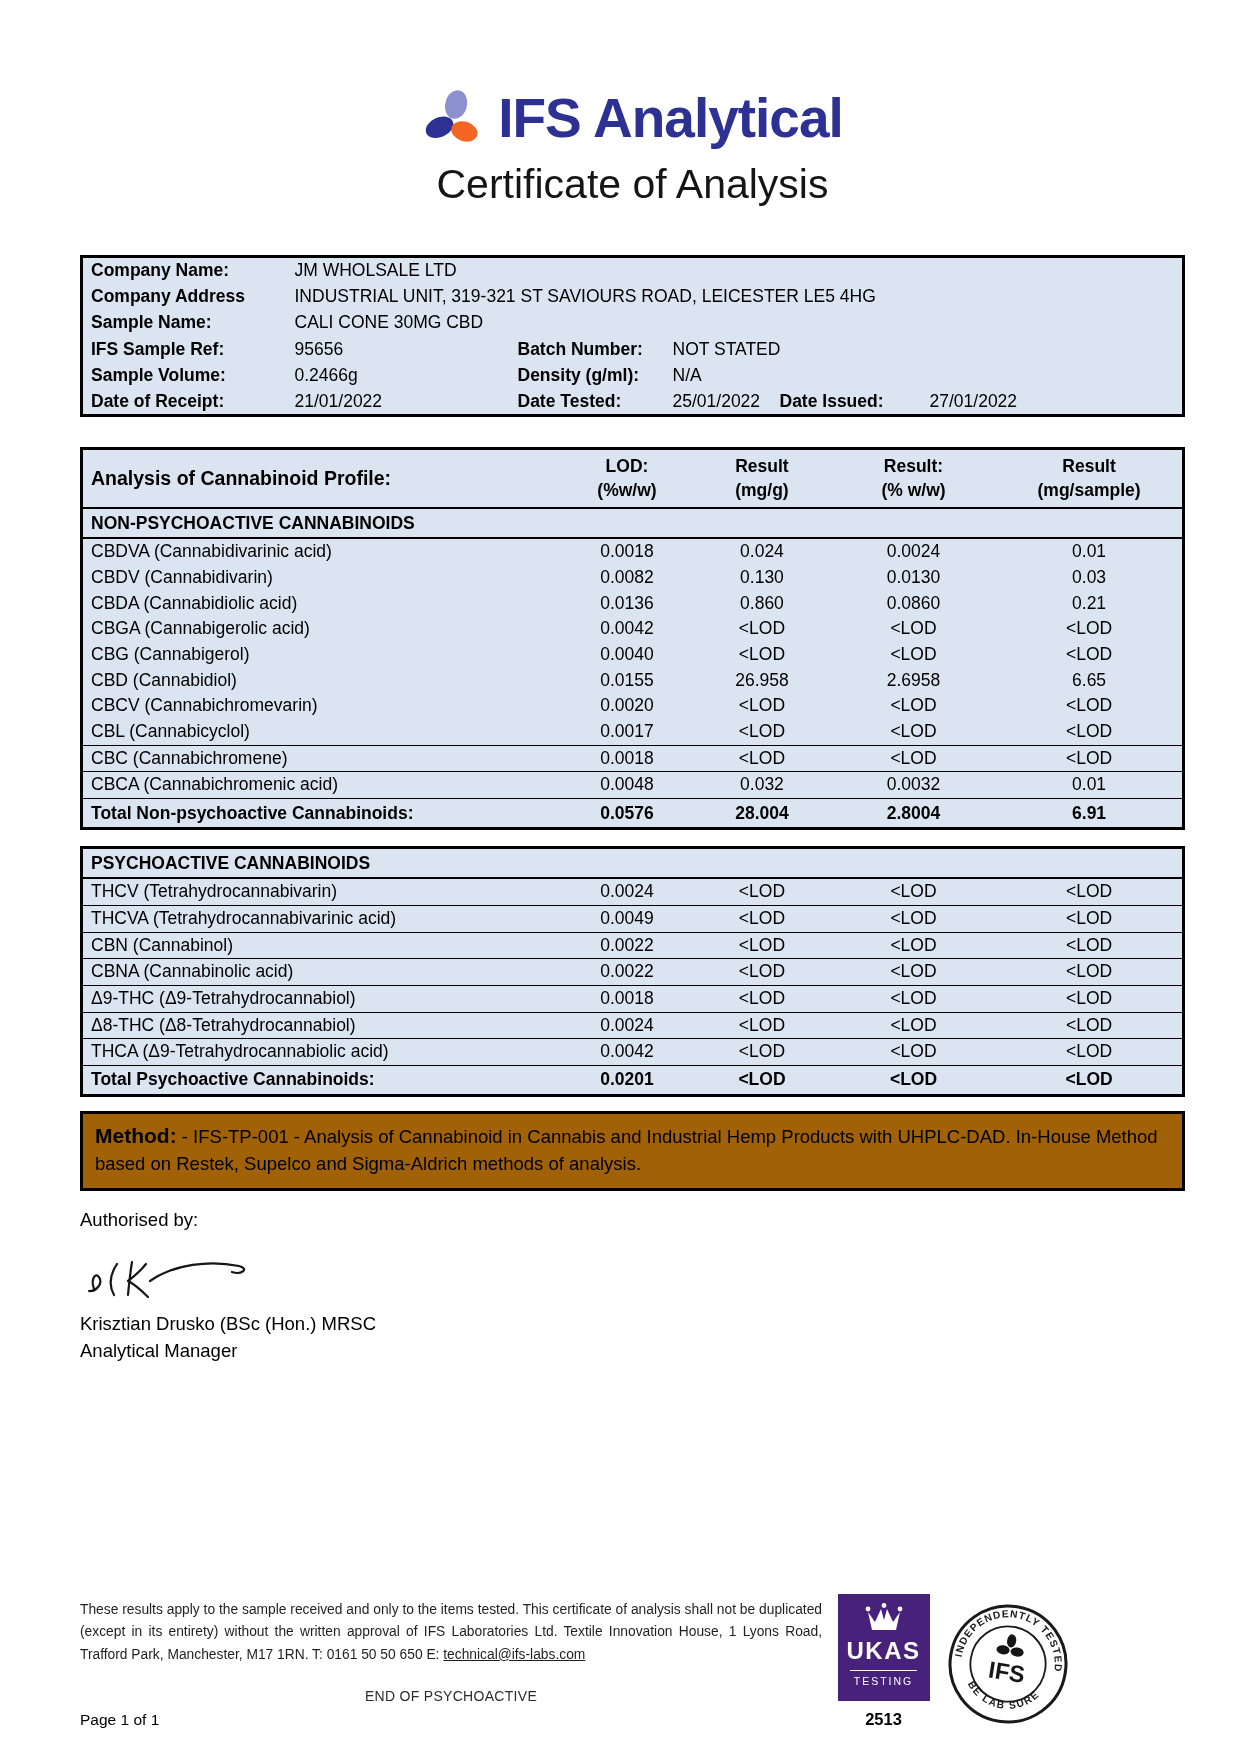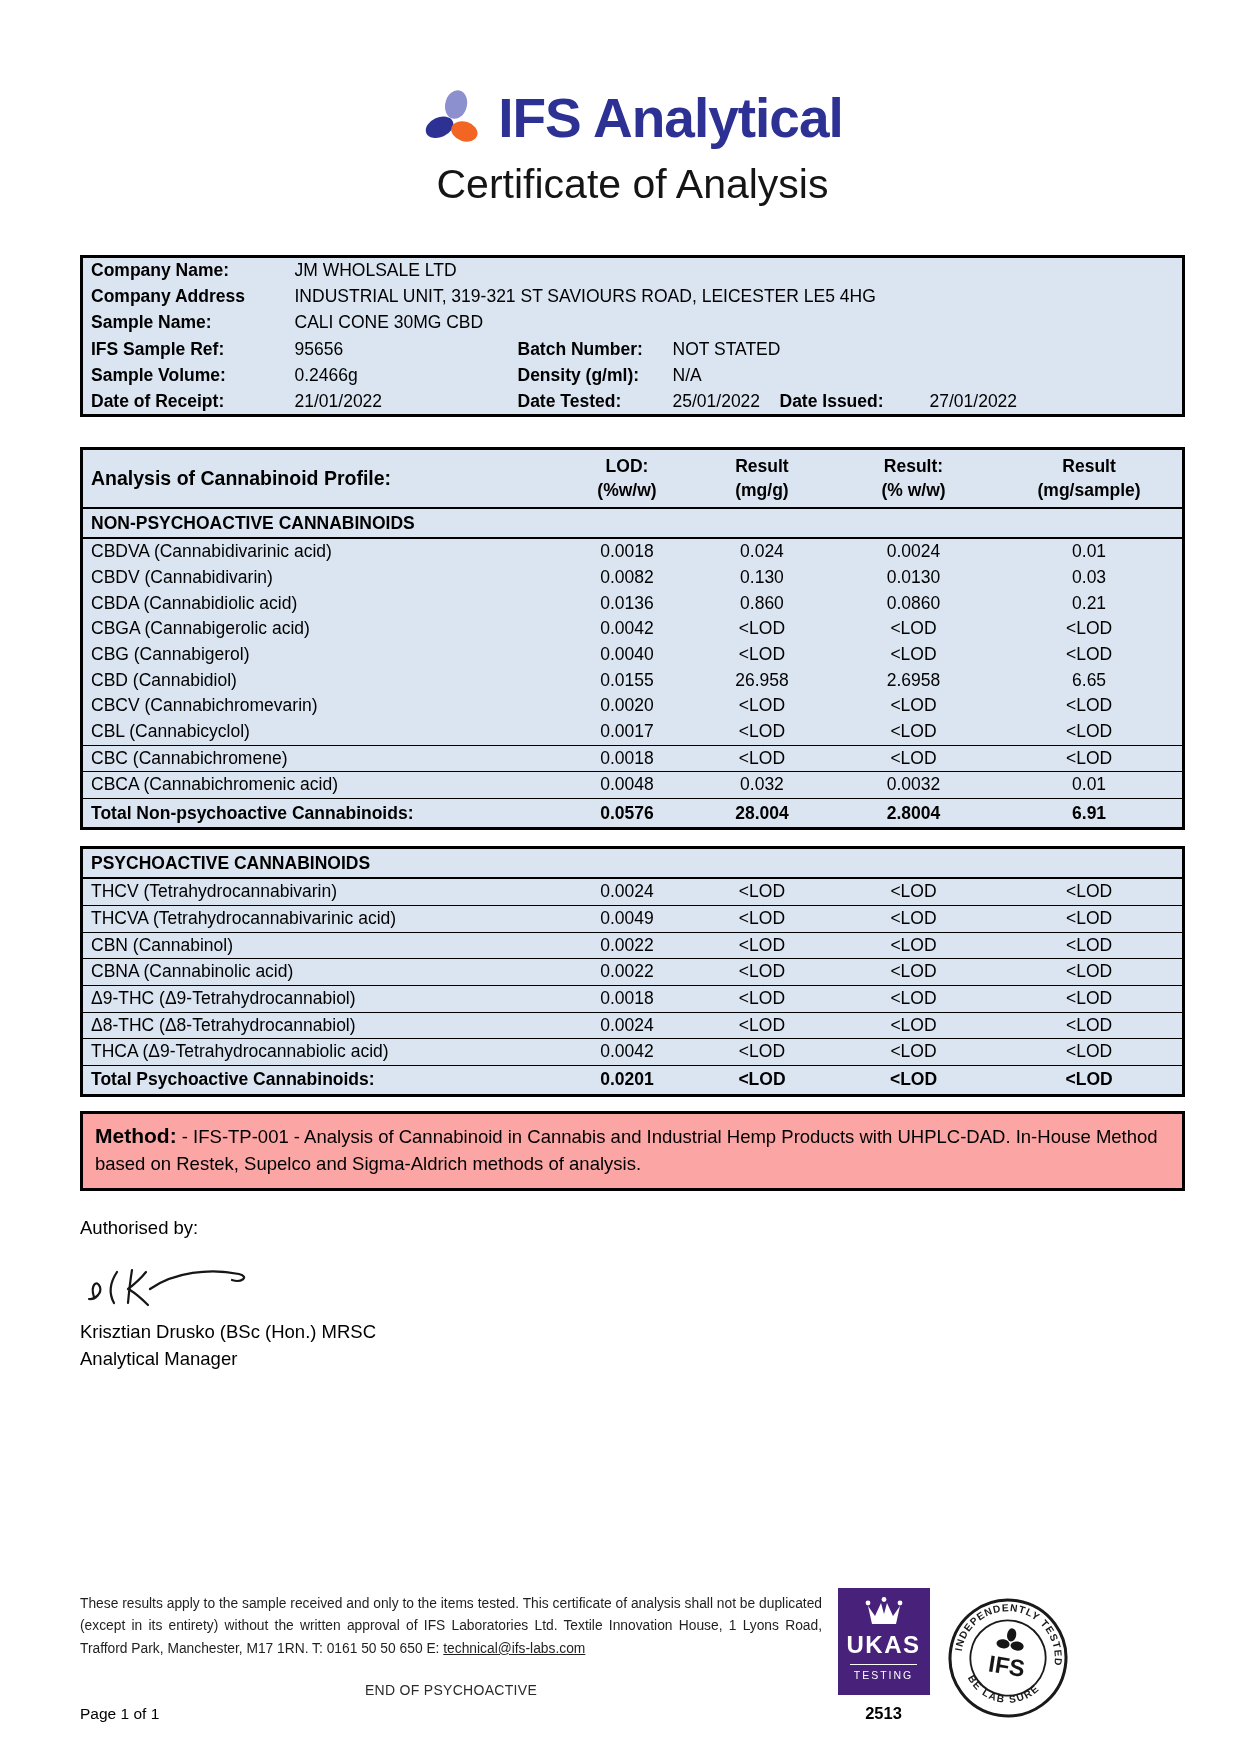--- a/index.html
+++ b/index.html
@@ -43,45 +43,45 @@
   .section-row td { font-weight: bold; border-bottom: 2px solid #000; padding: 3.5px 8px; }
   .data-row td { padding: 2px 8px; line-height: 1.24; }
   .num { text-align: center; }
   .name-cell { text-align: left; }
   .total-row td { font-weight: bold; border-top: 1.5px solid #000; padding: 3.5px 8px; }
   .np-body tr:nth-child(n+9) td { border-top: 1.2px solid #000; }
   .ps-body tr + tr td { border-top: 1.2px solid #000; }
 
   
   .method-box {
-    margin-top: 14px; border: 3px solid #000; background: #fca5a5;
+    margin-top: 14px; border: 3px solid #000; background: #a16207;
     padding: 7px 12px 11px; font-size: 18.5px; line-height: 1.42;
   }
   .m-label { font-weight: bold; font-size: 21px; }
 
   
-  .auth { margin-top: 26px; font-size: 18.5px; }
+  .auth { margin-top: 18px; font-size: 18.5px; }
   .auth-line { height: 26px; }
   .sig { margin: 16px 0 6px 4px; display: block; }
   .auth-name { height: 27px; }
   .auth-role { height: 27px; }
 
   
   .footer {
     position: absolute; left: 80px; top: 1588px; width: 1105px;
     display: flex; align-items: flex-end;
   }
   .foot-left { width: 742px; }
   .disclaimer { font-size: 13.8px; line-height: 1.62; text-align: justify; color: #1f1f1f; }
   .email-link { color: #1f1f1f; text-decoration: underline; cursor: pointer; }
   .end-line { text-align: center; margin-top: 22px; font-size: 14px; color: #2b2b2b; letter-spacing: 0.3px; }
   .page-num { margin-top: 7px; font-size: 15.5px; }
   .ukas-wrap { margin-left: 14px; width: 95px; text-align: center; flex: 0 0 auto; }
   .ukas-box {
-    width: 92px; height: 107px; background: #47217a; margin: 0 auto;
+    width: 92px; height: 107px; background: #47217a; margin: 6px auto;
     display: flex; flex-direction: column; align-items: center; padding-top: 7px;
   }
   .ukas-name { color: #fff; font-size: 24px; font-weight: bold; letter-spacing: 1.5px; margin-top: 2px; }
   .ukas-sub { color: #fff; font-size: 10.5px; letter-spacing: 2px; border-top: 1.5px solid #fff; padding-top: 4px; margin-top: 5px; width: 72%; }
   .ukas-num { font-weight: bold; font-size: 16.5px; margin-top: 9px; }
   .stamp-wrap { margin-left: 16px; flex: 0 0 auto; }
   .stamp-svg { width: 122px; height: 122px; transform: rotate(9deg); }
 </style>
 </head>
 <body>

